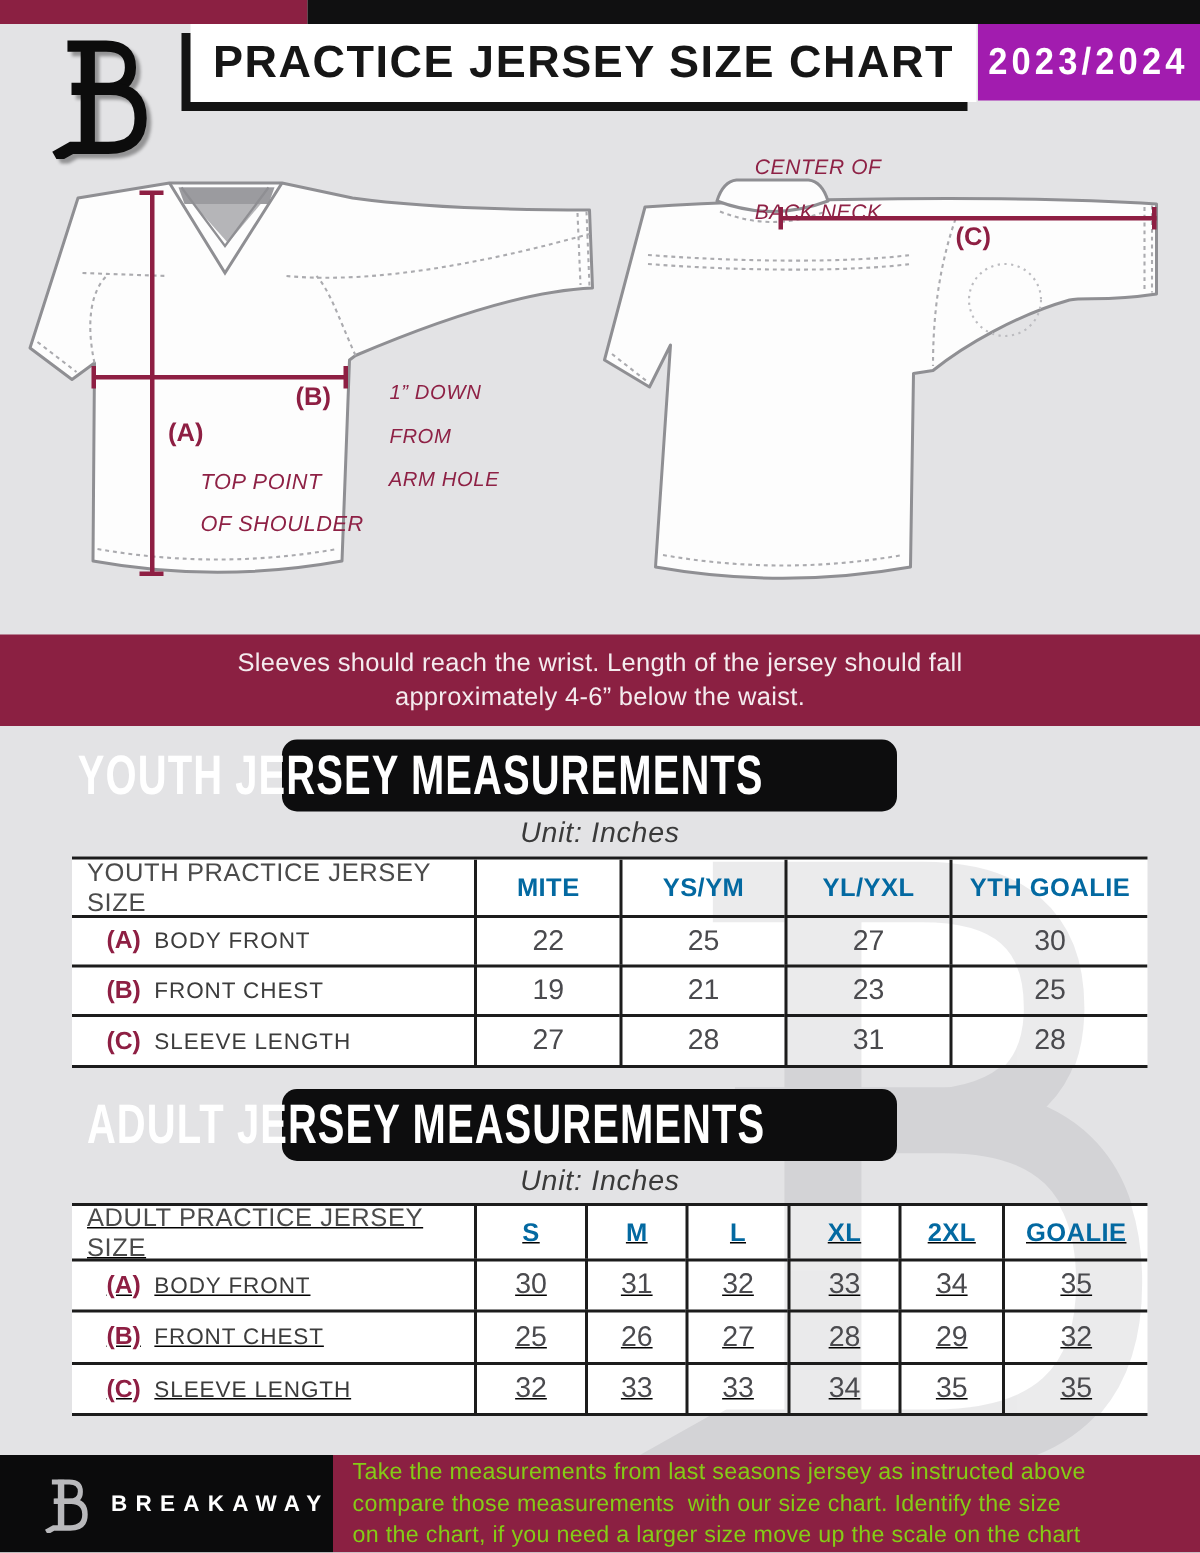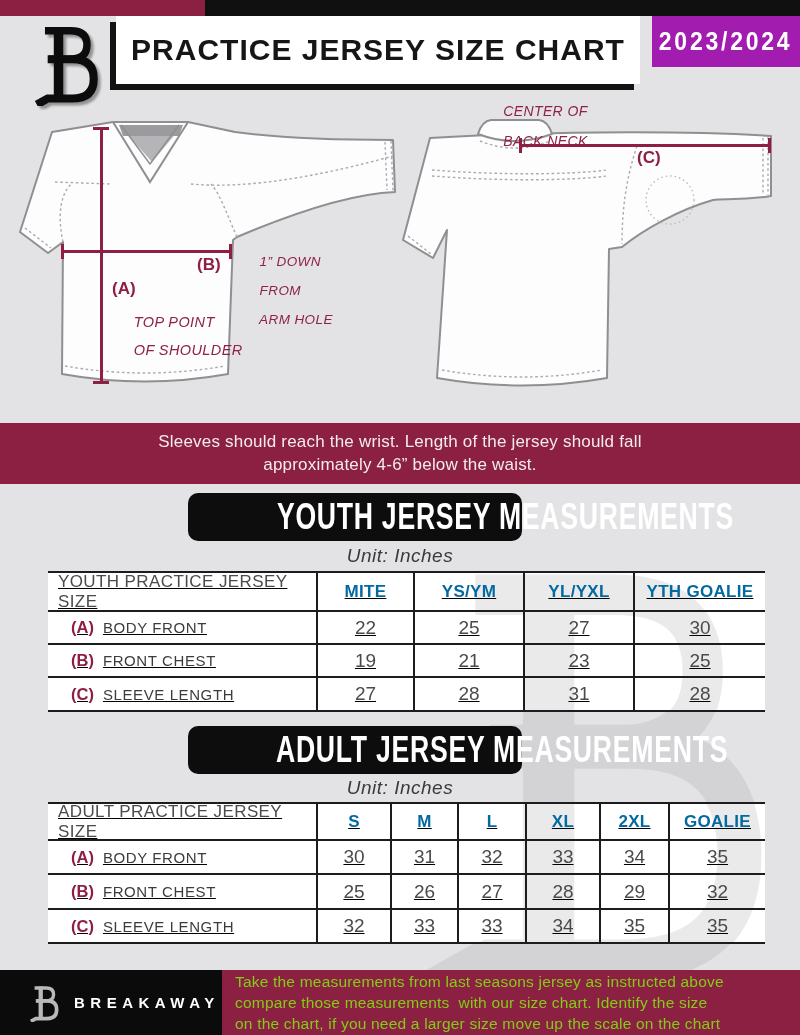--- a/index.html
+++ b/index.html
@@ -5,37 +5,37 @@
   html,body{margin:0;padding:0;}
   body{font-family:"Liberation Sans",sans-serif;background:#bbb;}
   .page{position:relative;width:800px;height:1035px;background:#e3e3e5;overflow:hidden;margin:0 auto;}
   .abs{position:absolute;}
 
   
   .strip-maroon{left:0;top:0;width:205px;height:16px;background:#8B2042;}
   .strip-black{left:205px;top:0;width:595px;height:16px;background:#101011;}
   .year-box{left:652px;top:16px;width:148px;height:51px;background:#a21caf;display:flex;align-items:center;justify-content:center;}
   .year-text{color:#fff;font-size:25px;font-weight:700;letter-spacing:3px;transform:scaleX(.92);white-space:nowrap;}
-  .title-bar{left:116px;top:16px;width:524px;height:68px;background:#ffffff;box-shadow:-6px 6px 0 #131313;display:flex;align-items:center;justify-content:center;}
+  .title-bar{left:127px;top:16px;width:524px;height:52px;background:#ffffff;box-shadow:-6px 6px 0 #131313;display:flex;align-items:center;justify-content:center;}
   .title-text{color:#161616;font-size:30px;font-weight:700;letter-spacing:1px;white-space:nowrap;}
   .logo-header{left:30px;top:22px;width:76px;height:84px;color:#0c0c0c;filter:drop-shadow(3px 3px 1px rgba(0,0,0,.35));}
 
   
   .jersey{stroke:#8f8f93;stroke-width:2;fill:#fdfdfd;stroke-linejoin:round;}
   .stitch{stroke:#ababaf;stroke-width:1.4;fill:none;stroke-dasharray:2.6 2.6;}
   .dotcircle{stroke:#bcbcc0;stroke-width:1.4;fill:none;stroke-dasharray:1.5 3;}
 
   .mline{background:#8E1F43;}
   .mlabel{color:#8E1F43;font-weight:700;font-size:17px;white-space:nowrap;}
   .mnote{color:#8E2145;font-style:italic;font-weight:400;font-size:13.5px;line-height:14.5px;letter-spacing:.4px;white-space:pre;}
 
   
   .info-banner{left:0;top:423px;width:800px;height:61px;background:#8B2042;display:flex;flex-direction:column;align-items:center;justify-content:center;gap:3px;}
   .info-line{color:#f4ebee;font-size:17px;letter-spacing:.2px;white-space:nowrap;}
-  .section-banner{width:334px;height:48px;left:188px;background:#0d0d0e;border-radius:10px;display:flex;align-items:center;justify-content:flex-start;}
+  .section-banner{width:410px;height:48px;left:188px;background:#0d0d0e;border-radius:10px;display:flex;align-items:center;justify-content:flex-end;}
   .section-banner-text{color:#fff;font-size:37px;font-weight:700;letter-spacing:1px;transform:scaleX(.72);white-space:nowrap;}
   .unit{left:0;width:800px;text-align:center;color:#3a3a3a;font-size:19px;font-style:italic;letter-spacing:.5px;}
 
   
   .table-wrap{left:48px;width:717px;background:#ffffff;border-top:2px solid #1c1c1c;border-bottom:2px solid #1c1c1c;overflow:hidden;}
   .tgrid{position:relative;display:grid;}
   .grid5{grid-template-columns:268px 97px 110px 110px 132px;grid-auto-rows:auto;}
   .grid7{grid-template-columns:268px 74px 67px 68px 74px 69px 97px;}
   .cell{display:flex;align-items:center;justify-content:center;box-sizing:border-box;}
   .grid5 > .cell:not(:nth-child(5n+1)){border-left:2px solid #1c1c1c;}
@@ -152,21 +152,21 @@
   </div>
 
   <svg class="abs wmark" style="left:400px;top:545px;" width="400" height="455" viewBox="0 0 100 124" preserveAspectRatio="xMidYMid meet">
       <use href="#bmark"></use>
     </svg>
 
   <div class="abs section-banner" style="top:493px;">
     <span class="section-banner-text">YOUTH JERSEY MEASUREMENTS</span>
   </div>
   <div class="abs unit" style="top:545px;">Unit: Inches</div>
-  <div class="abs table-wrap" style="top:571px;text-decoration:underline;">
+  <div class="abs table-wrap" style="top:571px;">
     <svg class="abs wmark" style="left:352px;top:-26px;" width="400" height="455" viewBox="0 0 100 124" preserveAspectRatio="xMidYMid meet">
         <use href="#bmark"></use>
       </svg>
     <div class="tgrid grid5" id="youth-grid" style="grid-template-rows: 37px 33px 33px 34px;">
         <div class="cell head-label">YOUTH PRACTICE JERSEY SIZE</div>
         <div class="cell head-val">MITE</div>
         <div class="cell head-val">YS/YM</div>
         <div class="cell head-val">YL/YXL</div>
         <div class="cell head-val">YTH GOALIE</div>
         <div class="cell row-label">

